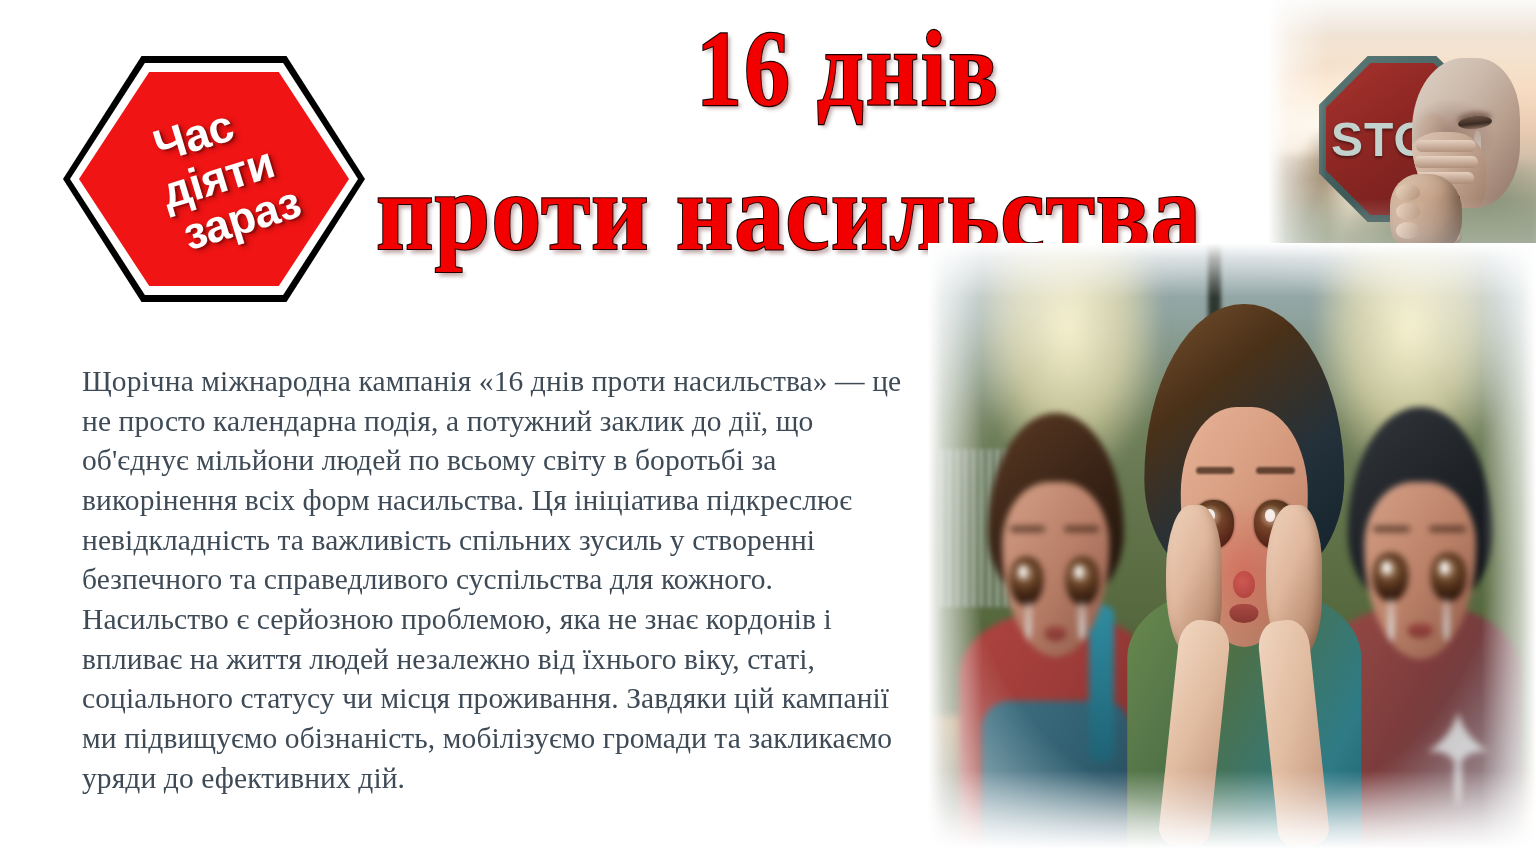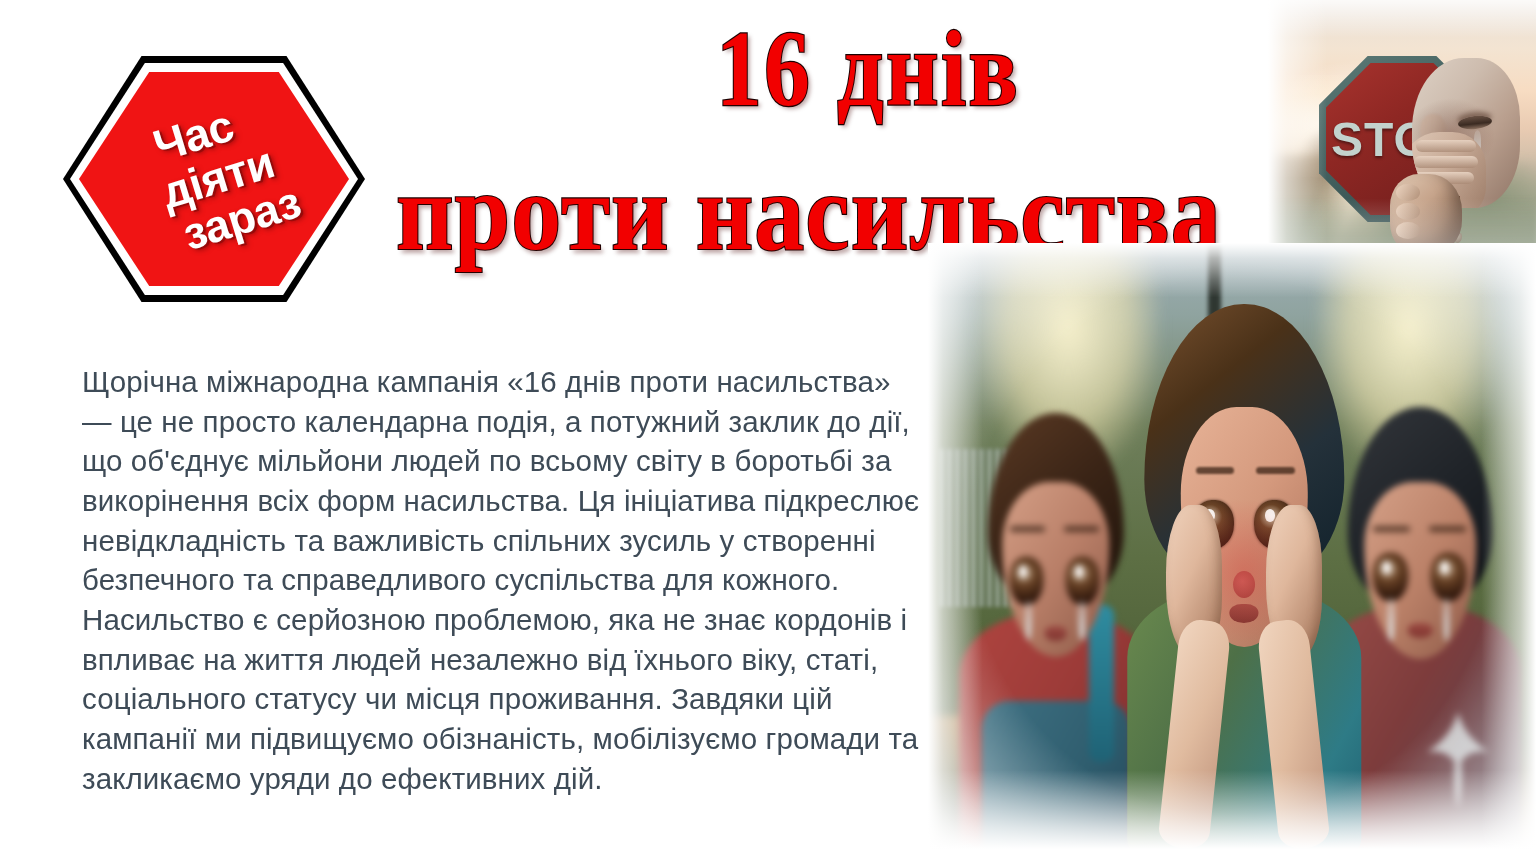--- a/index.html
+++ b/index.html
@@ -296,21 +296,21 @@
       2px 2px 0 rgba(120,10,10,.55),
       3px 3px 5px rgba(90,0,0,.5);
   }
   #hex-badge .hex-text span.l1 { margin-left: -14px; }
   #hex-badge .hex-text span.l2 { margin-left: 8px; }
   #hex-badge .hex-text span.l3 { margin-left: 30px; }
 
   
   #headline {
     position: absolute;
-    left: 388px;
+    left: 368px;
     top: 14px;
     width: 960px;
   }
   .head-line {
     font-family: "Liberation Serif", "DejaVu Serif", serif;
     font-weight: bold;
     color: #f20000;
     white-space: nowrap;
     line-height: 1;
     -webkit-text-stroke: 2px #1a0000;
@@ -333,21 +333,21 @@
     transform: scaleY(1.1);
     transform-origin: top left;
   }
 
   
   #body-copy {
     position: absolute;
     left: 82px;
     top: 362px;
     width: 845px;
-    font-family: Liberation Sans, sans-serif;
+    font-family: Liberation Serif, serif;
     font-size: 29.5px;
     line-height: 1.345;
     color: #3e4b57;
     text-shadow: 1px 1px 0 rgba(255,255,255,.85);
     letter-spacing: .1px;
   }
 
   
   #kids-photo {
     position: absolute;

